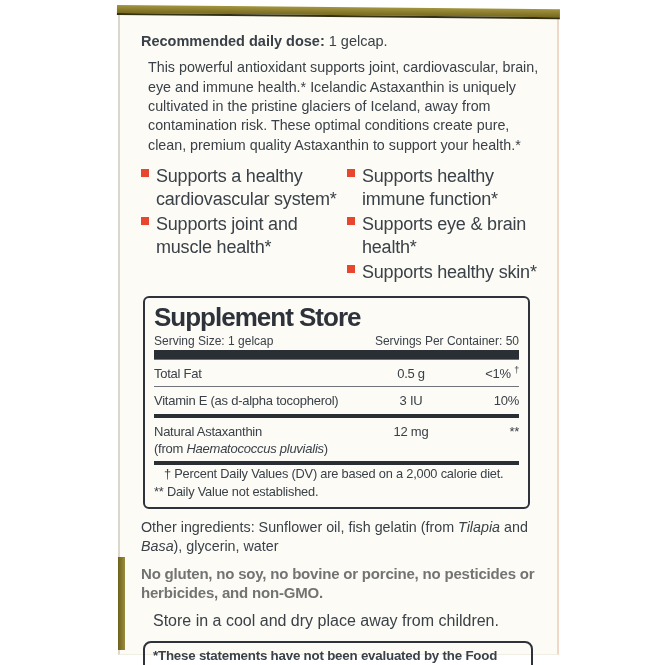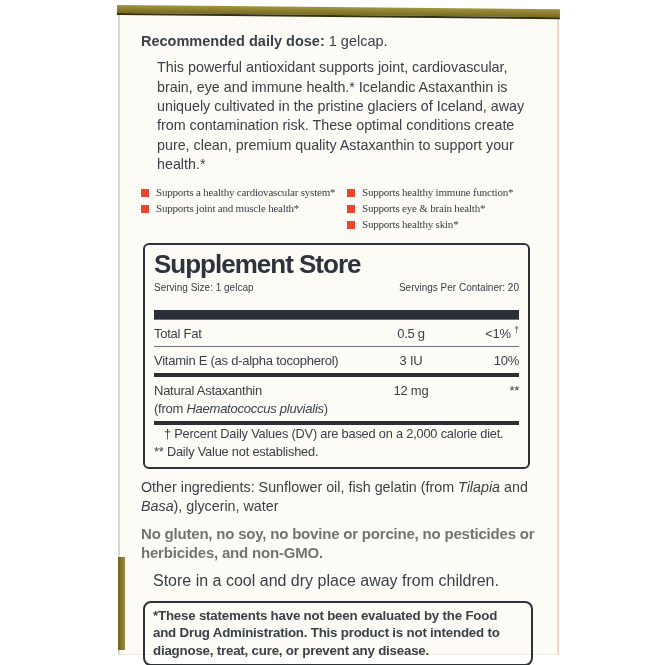--- a/index.html
+++ b/index.html
@@ -35,44 +35,44 @@
     background: linear-gradient(to right, #6E6120, #9A8C3A);
   }
 
   .content {
     position: absolute; left: 21px; top: 23px; width: 401px;
     font-size: 14px; line-height: 1.32;
   }
 
   .dose { margin: 0 0 7px 0; font-size: 14.5px; }
   .dose b { font-weight: 700; }
-  .intro { margin: 0 0 10px 16px; font-size: 14.3px; line-height: 1.36; }
+  .intro { margin: 0 0 10px 7px; font-size: 14.3px; line-height: 1.36; }
 
   
-  .benefits { display: flex; margin: 0 0 10px 0; font-size: 11px; letter-spacing: -0.2px; font-family: Liberation Serif, serif; }
+  .benefits { display: flex; margin: 0 0 10px 0; font-size: 18px; letter-spacing: -0.2px; }
   .bcol-left { width: 206px; flex: none; }
   .bcol-right { flex: 1; min-width: 0; }
   .bullet-item { display: flex; margin-bottom: 2px; line-height: 1.28; }
   .sq { width: 8px; height: 8px; background: #E6472E; margin: 4px 7px 0 0; flex: none; }
 
   
   .facts-box {
     box-sizing: border-box;
     width: 387px; margin: 0 0 9px 2px;
     border: 2px solid #2E333B; border-radius: 6px;
     padding: 5px 9px 6px 9px;
     background: #FCFBF5;
   }
   .facts-title {
     font-size: 26px; font-weight: 700; letter-spacing: -1px;
     color: #2E333B; line-height: 1.1; margin-bottom: 2px;
   }
   .serving-row {
     display: flex; justify-content: space-between;
-    font-size: 10px; padding-bottom: 16px;
+    font-size: 12px; padding-bottom: 0;
   }
   .bar { background: #2A2E35; }
   .bar5 { height: 5px; } .bar4 { height: 4px; } .bar1 { height: 1px; background: #70747A; }
   .hdr-row { display: flex; align-items: baseline; padding: 4px 0 3px 0; font-weight: 700; font-size: 13.5px; }
   .hdr-amount { flex: 1; text-align: center; padding-left: 70px; white-space: nowrap; }
   .hdr-dv { width: 62px; flex: none; text-align: right; }
   sup { font-size: 9px; }
   .frow { display: flex; align-items: baseline; padding: 5px 0 4px 0; font-size: 13px; letter-spacing: -0.25px; }
   .frow-top { align-items: flex-start; }
   .fname { flex: 1; min-width: 0; }
@@ -137,21 +137,21 @@
             <span class="sq"></span>
             <span>Supports healthy skin*</span>
           </div>
         </div>
       </div>
 
       <div class="facts-box">
         <div class="facts-title">Supplement Store</div>
         <div class="serving-row">
           <span>Serving Size: 1 gelcap</span>
-          <span>Servings Per Container: 20</span>
+          <span>Servings Per Container: 50</span>
         </div>
         <div class="bar bar5"></div>
         <div class="bar bar4"></div>
 
         <div class="bar1"></div>
 
         <div class="frow">
           <span class="fname">Total Fat</span>
           <span class="famount">0.5 g</span>
           <span class="fdv"><span>&lt;1% </span><sup>†</sup></span>

